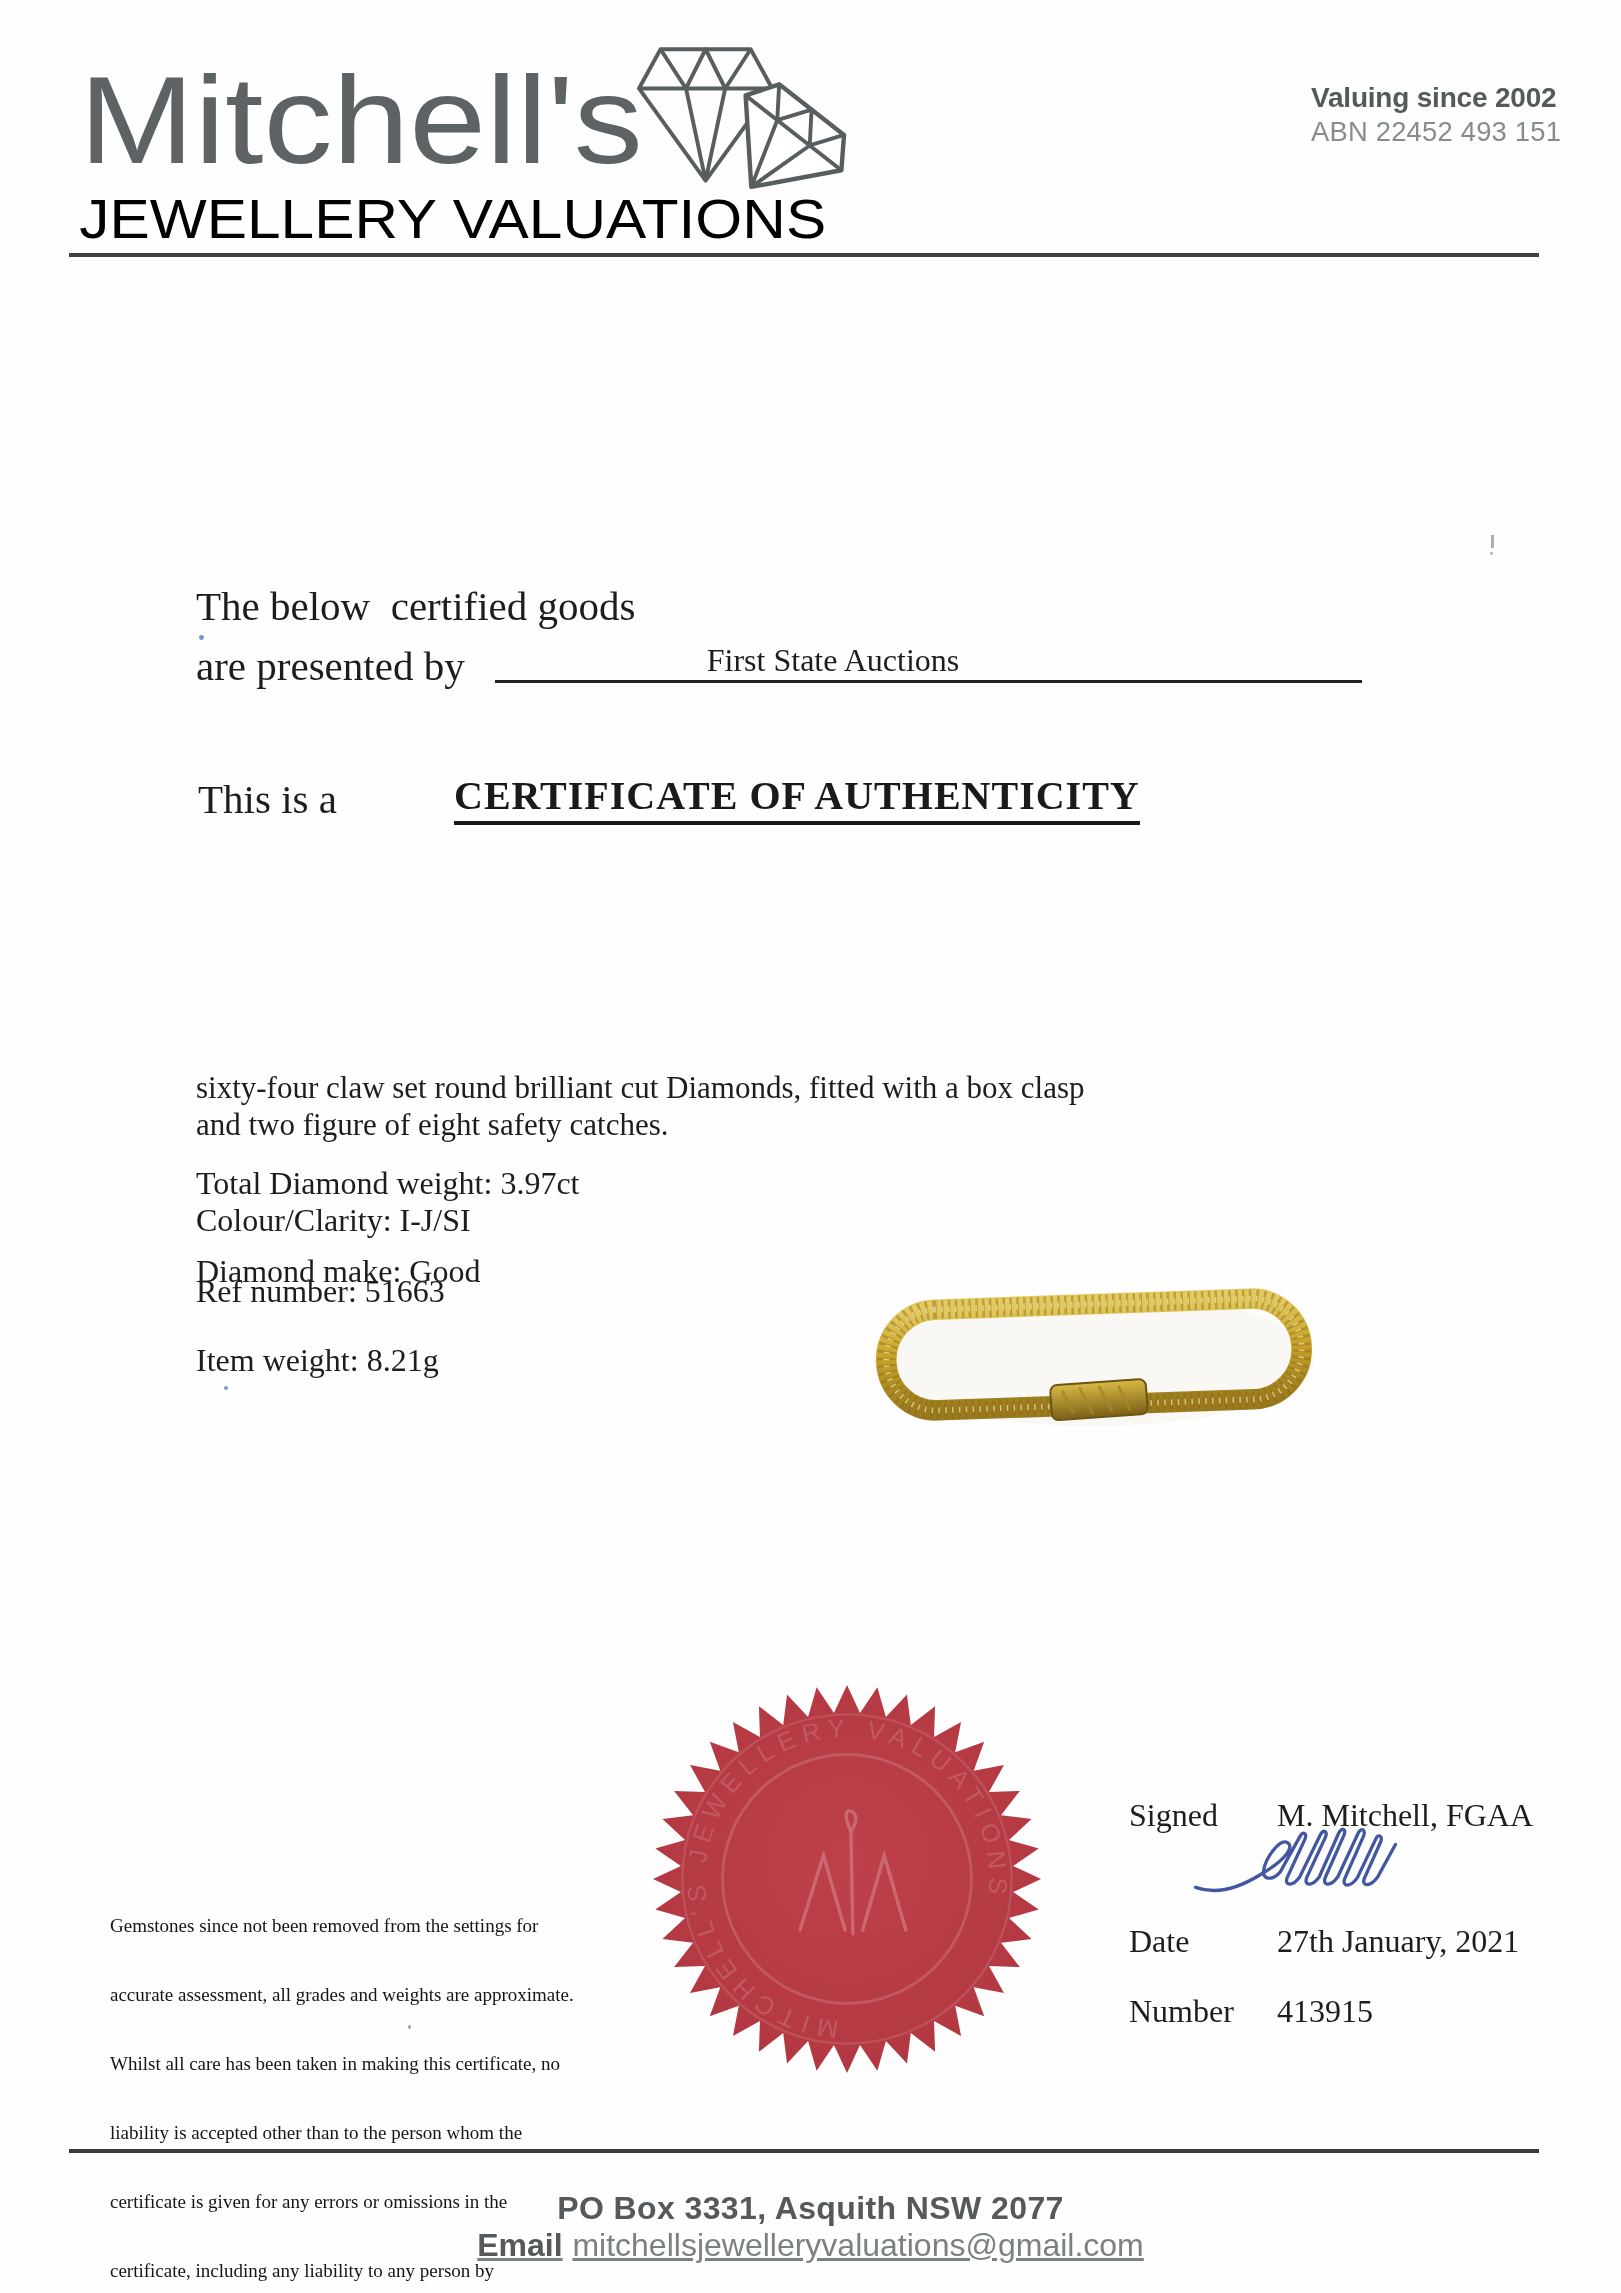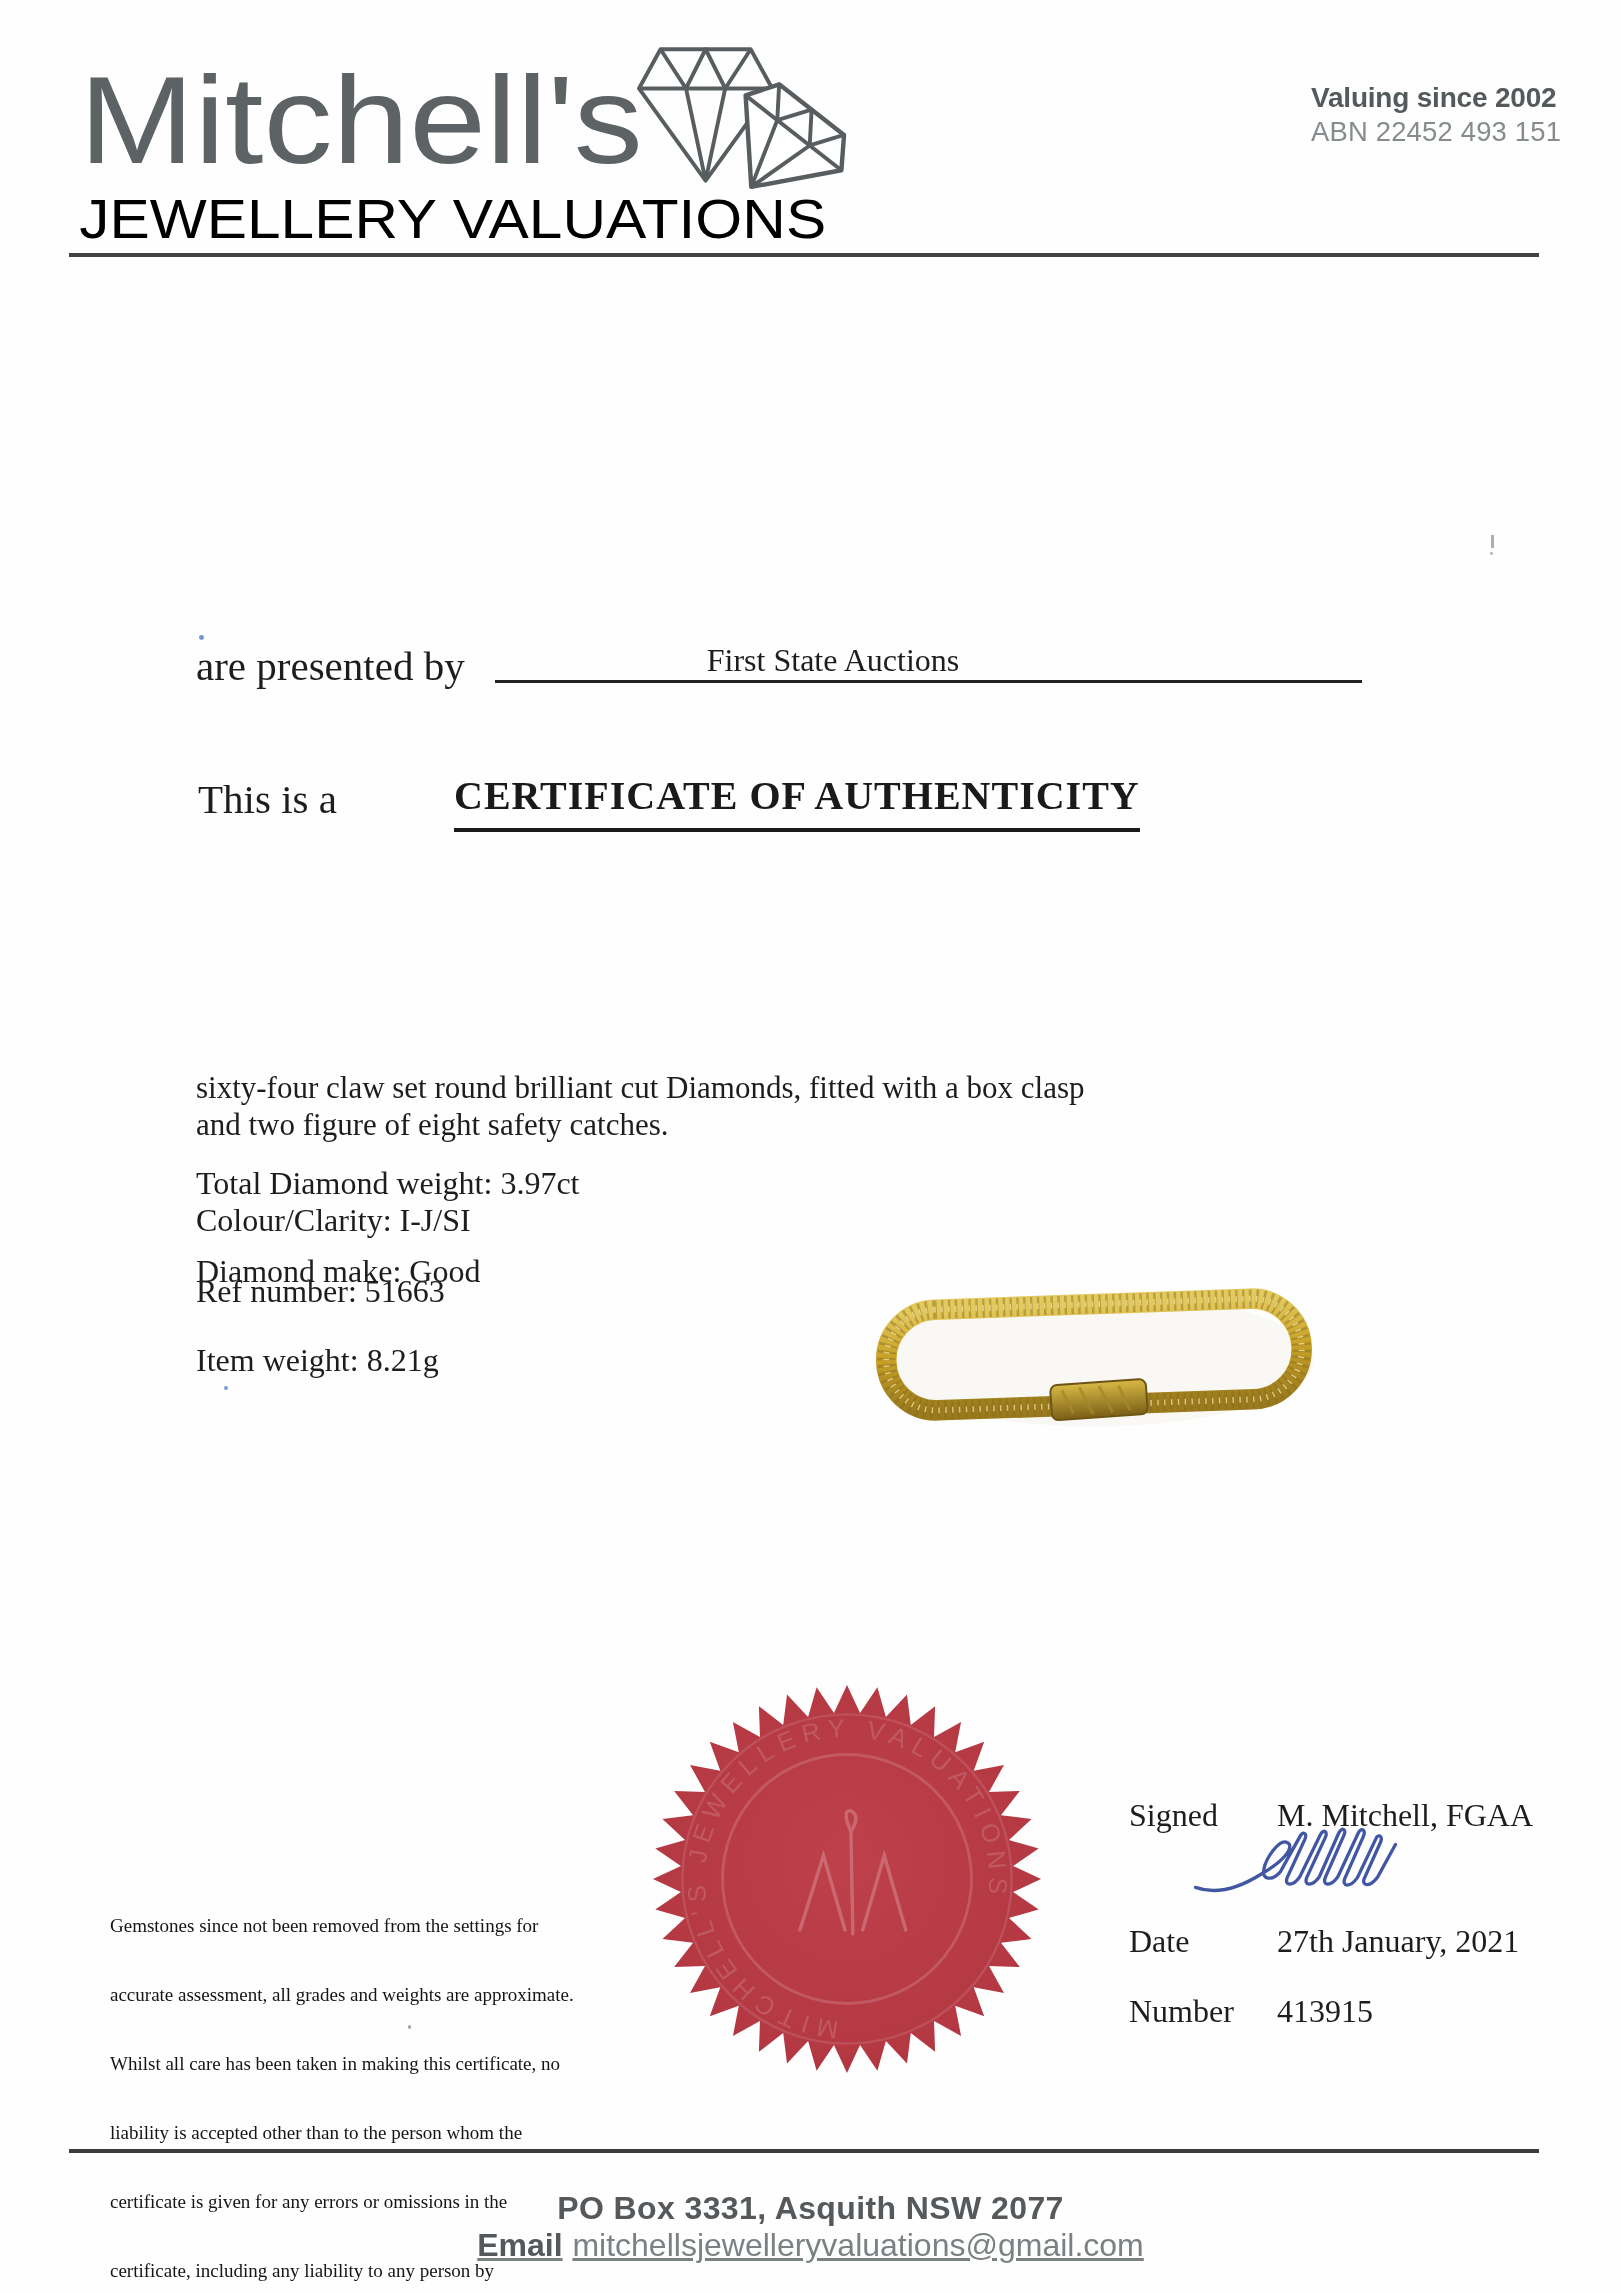--- a/index.html
+++ b/index.html
@@ -8,21 +8,21 @@
   .abs{position:absolute;}
   .serif{font-family:"Liberation Serif", serif;color:#1d1d1d;white-space:pre;}
   .sans{font-family:"Liberation Sans", sans-serif;}
   .rule{background:#3e4243;height:3.9px;}
   .intro-line{font-size:41px;line-height:1.1;}
   .body-line{font-size:31px;line-height:1.1;}
   .detail-line{font-size:32px;line-height:1.1;}
   .sig-label{font-size:32px;}
   .sig-value{font-size:32px;}
   .heading-main{font-size:40px;font-weight:bold;letter-spacing:1px;
-                border-bottom:4.9px solid #1a1a1a;padding-bottom:9px;color:#1a1a1a;}
+                border-bottom:4.9px solid #1a1a1a;padding-bottom:2px;color:#1a1a1a;}
   .presenter-line{background:#232323;height:2.9px;}
   .disclaimer{font-size:19px;line-height:23px;color:#151515;width:529px;}
   .disclaimer div{white-space:pre;}
   .tagline{font-size:28px;font-weight:700;color:#54595b;letter-spacing:-0.2px;}
   .abn{font-size:27.4px;color:#868c8e;letter-spacing:0.2px;}
   .footer-address{font-size:32px;font-weight:700;color:#55595b;letter-spacing:0.4px;text-align:center;width:1621px;}
   .footer-email{font-size:32px;text-align:center;width:1621px;color:#7b8183;text-decoration:underline;}
   .footer-email .lbl{font-weight:700;color:#55595b;margin-right:9.8px;}
   .dot{border-radius:50%;}
 </style>
@@ -53,20 +53,21 @@
         <path d="M -21 -6 L 0 64 M 21 -6 L 0 64"></path>
       </g>
     </g>
   </svg>
 
   <div class="abs sans tagline" style="left:1311px;top:82px;">Valuing since 2002</div>
   <div class="abs sans abn" style="left:1311px;top:116px;">ABN 22452 493 151</div>
 
   <div class="abs rule" style="left:69px;top:253px;width:1470px;"></div>
 
+  <div class="abs serif intro-line" style="left:196px;top:584px;">The below  certified goods</div>
   <div class="abs serif intro-line" style="left:196px;top:637px;margin-top:7px;">are presented by</div>
   <div class="abs serif" style="left:588px;top:642px;width:490px;font-size:32px;text-align:center;">First State Auctions</div>
   <div class="abs presenter-line" style="left:495px;top:680px;width:867px;"></div>
 
   <div class="abs serif intro-line" style="left:198px;top:777px;">This is a</div>
   <div class="abs serif heading-main" style="left:454px;top:772px;">CERTIFICATE OF AUTHENTICITY</div>
 
   <div class="abs serif body-line" style="left:196px;top:1071px;">sixty-four claw set round brilliant cut Diamonds, fitted with a box clasp</div>
   <div class="abs serif body-line" style="left:196px;top:1108px;">and two figure of eight safety catches.</div>
 

